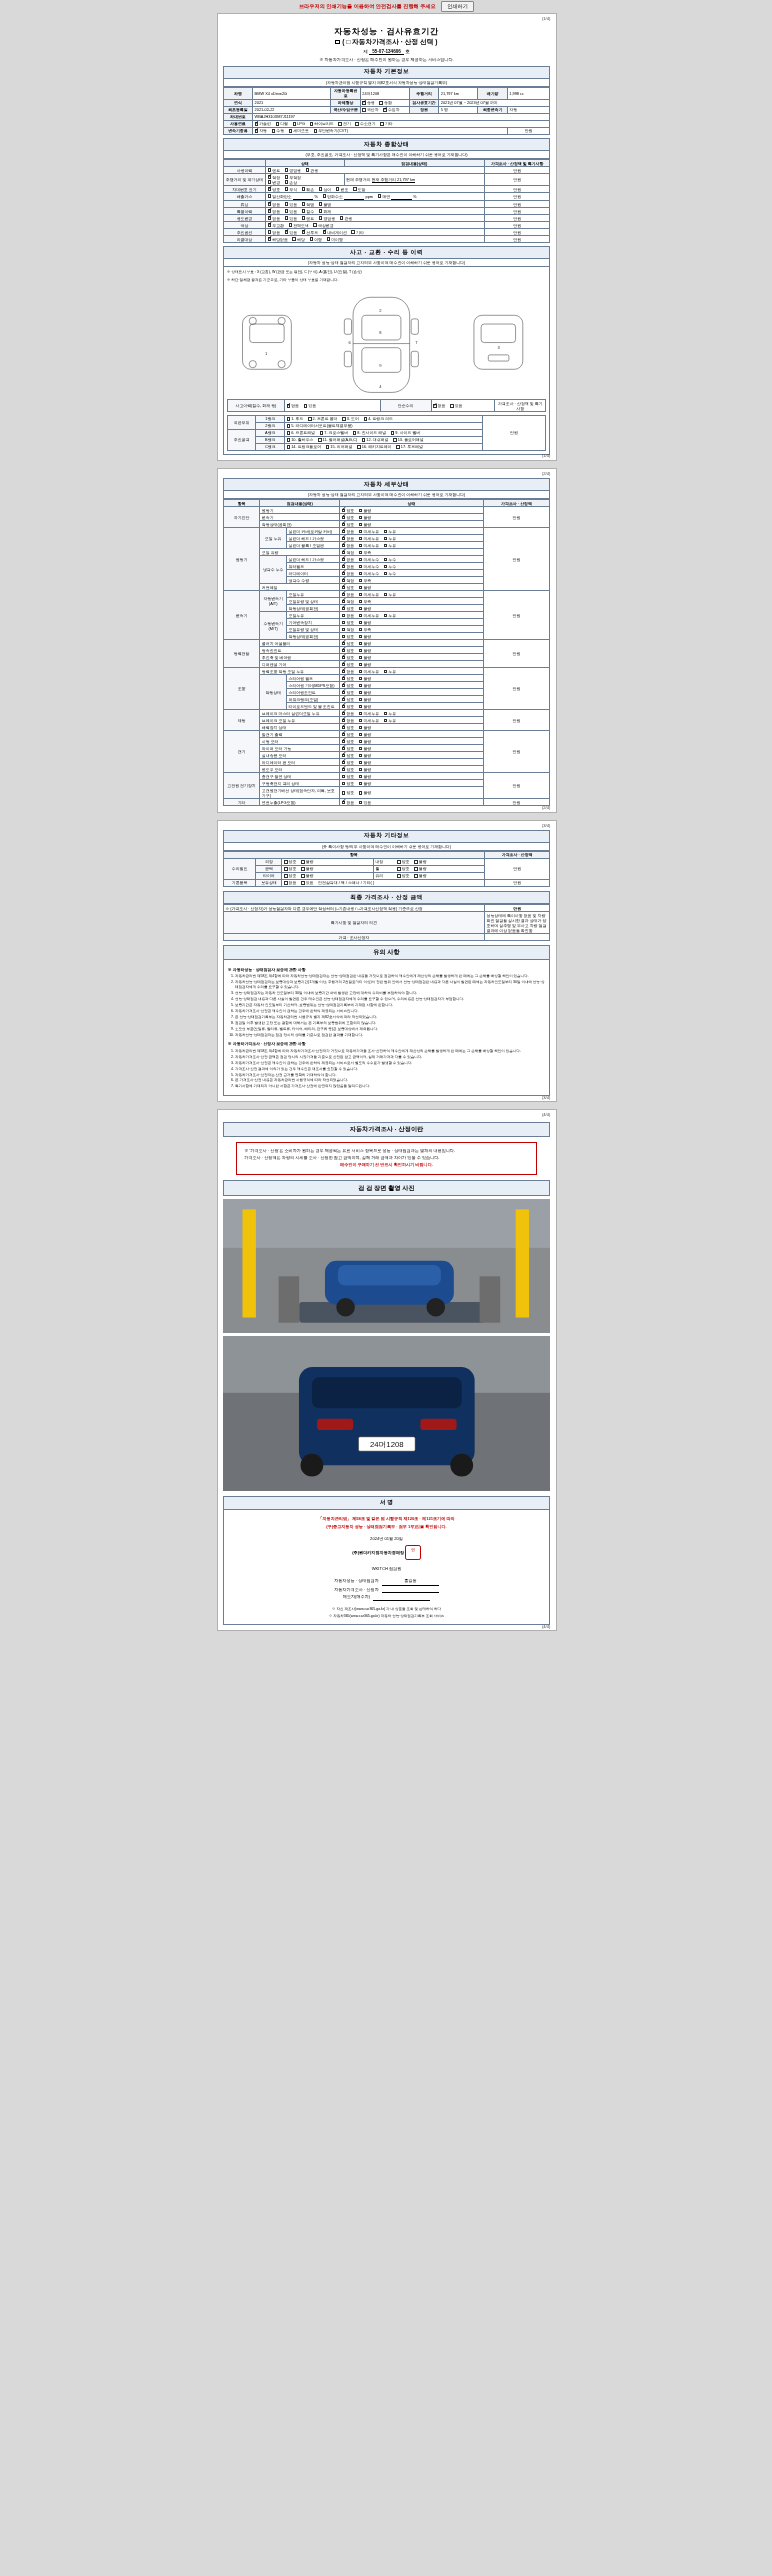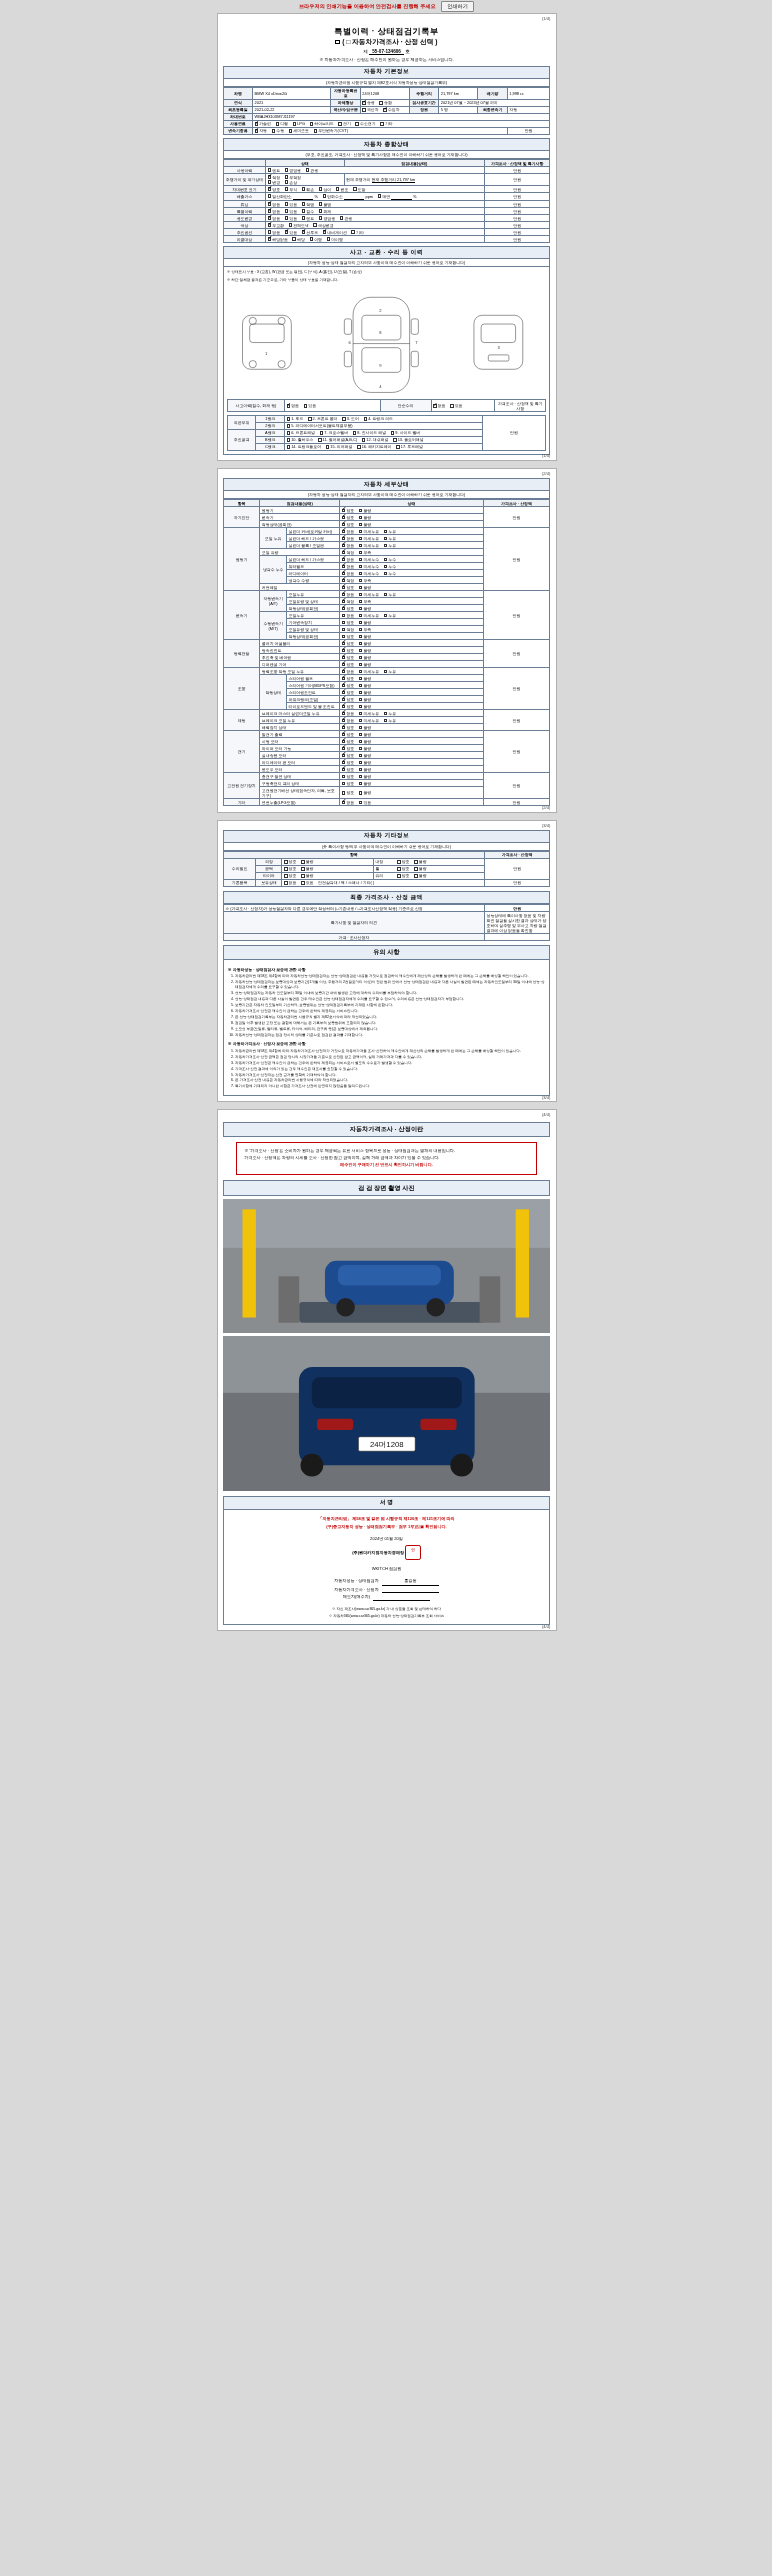--- a/index.html
+++ b/index.html
@@ -96,21 +96,21 @@
 <body>
 
 <div class="topbar">
   <span class="warn">브라우저의 인쇄기능을 이용하여 안전검사를 진행해 주세요</span>
   <button class="printbtn">인쇄하기</button>
 </div>
 
 <div class="page">
   <div class="pgnum top">(1/4)</div>
 
-  <div class="doc-title">특별이력 · 상태점검기록부</div>
+  <div class="doc-title">자동차성능 · 검사유효기간</div>
   <div class="doc-sub">
     <span class="box"></span><span>( □ 자동차가격조사 · 산정 선택 )</span>
   </div>
   <div class="doc-no">
     <span>제</span>
     <span class="num">55-07-134606</span>
     <span>호</span>
   </div>
   <div class="doc-note">※ 자동차가격조사 · 산정은 매수인이 원하는 경우 제공하는 서비스입니다.</div>
 

